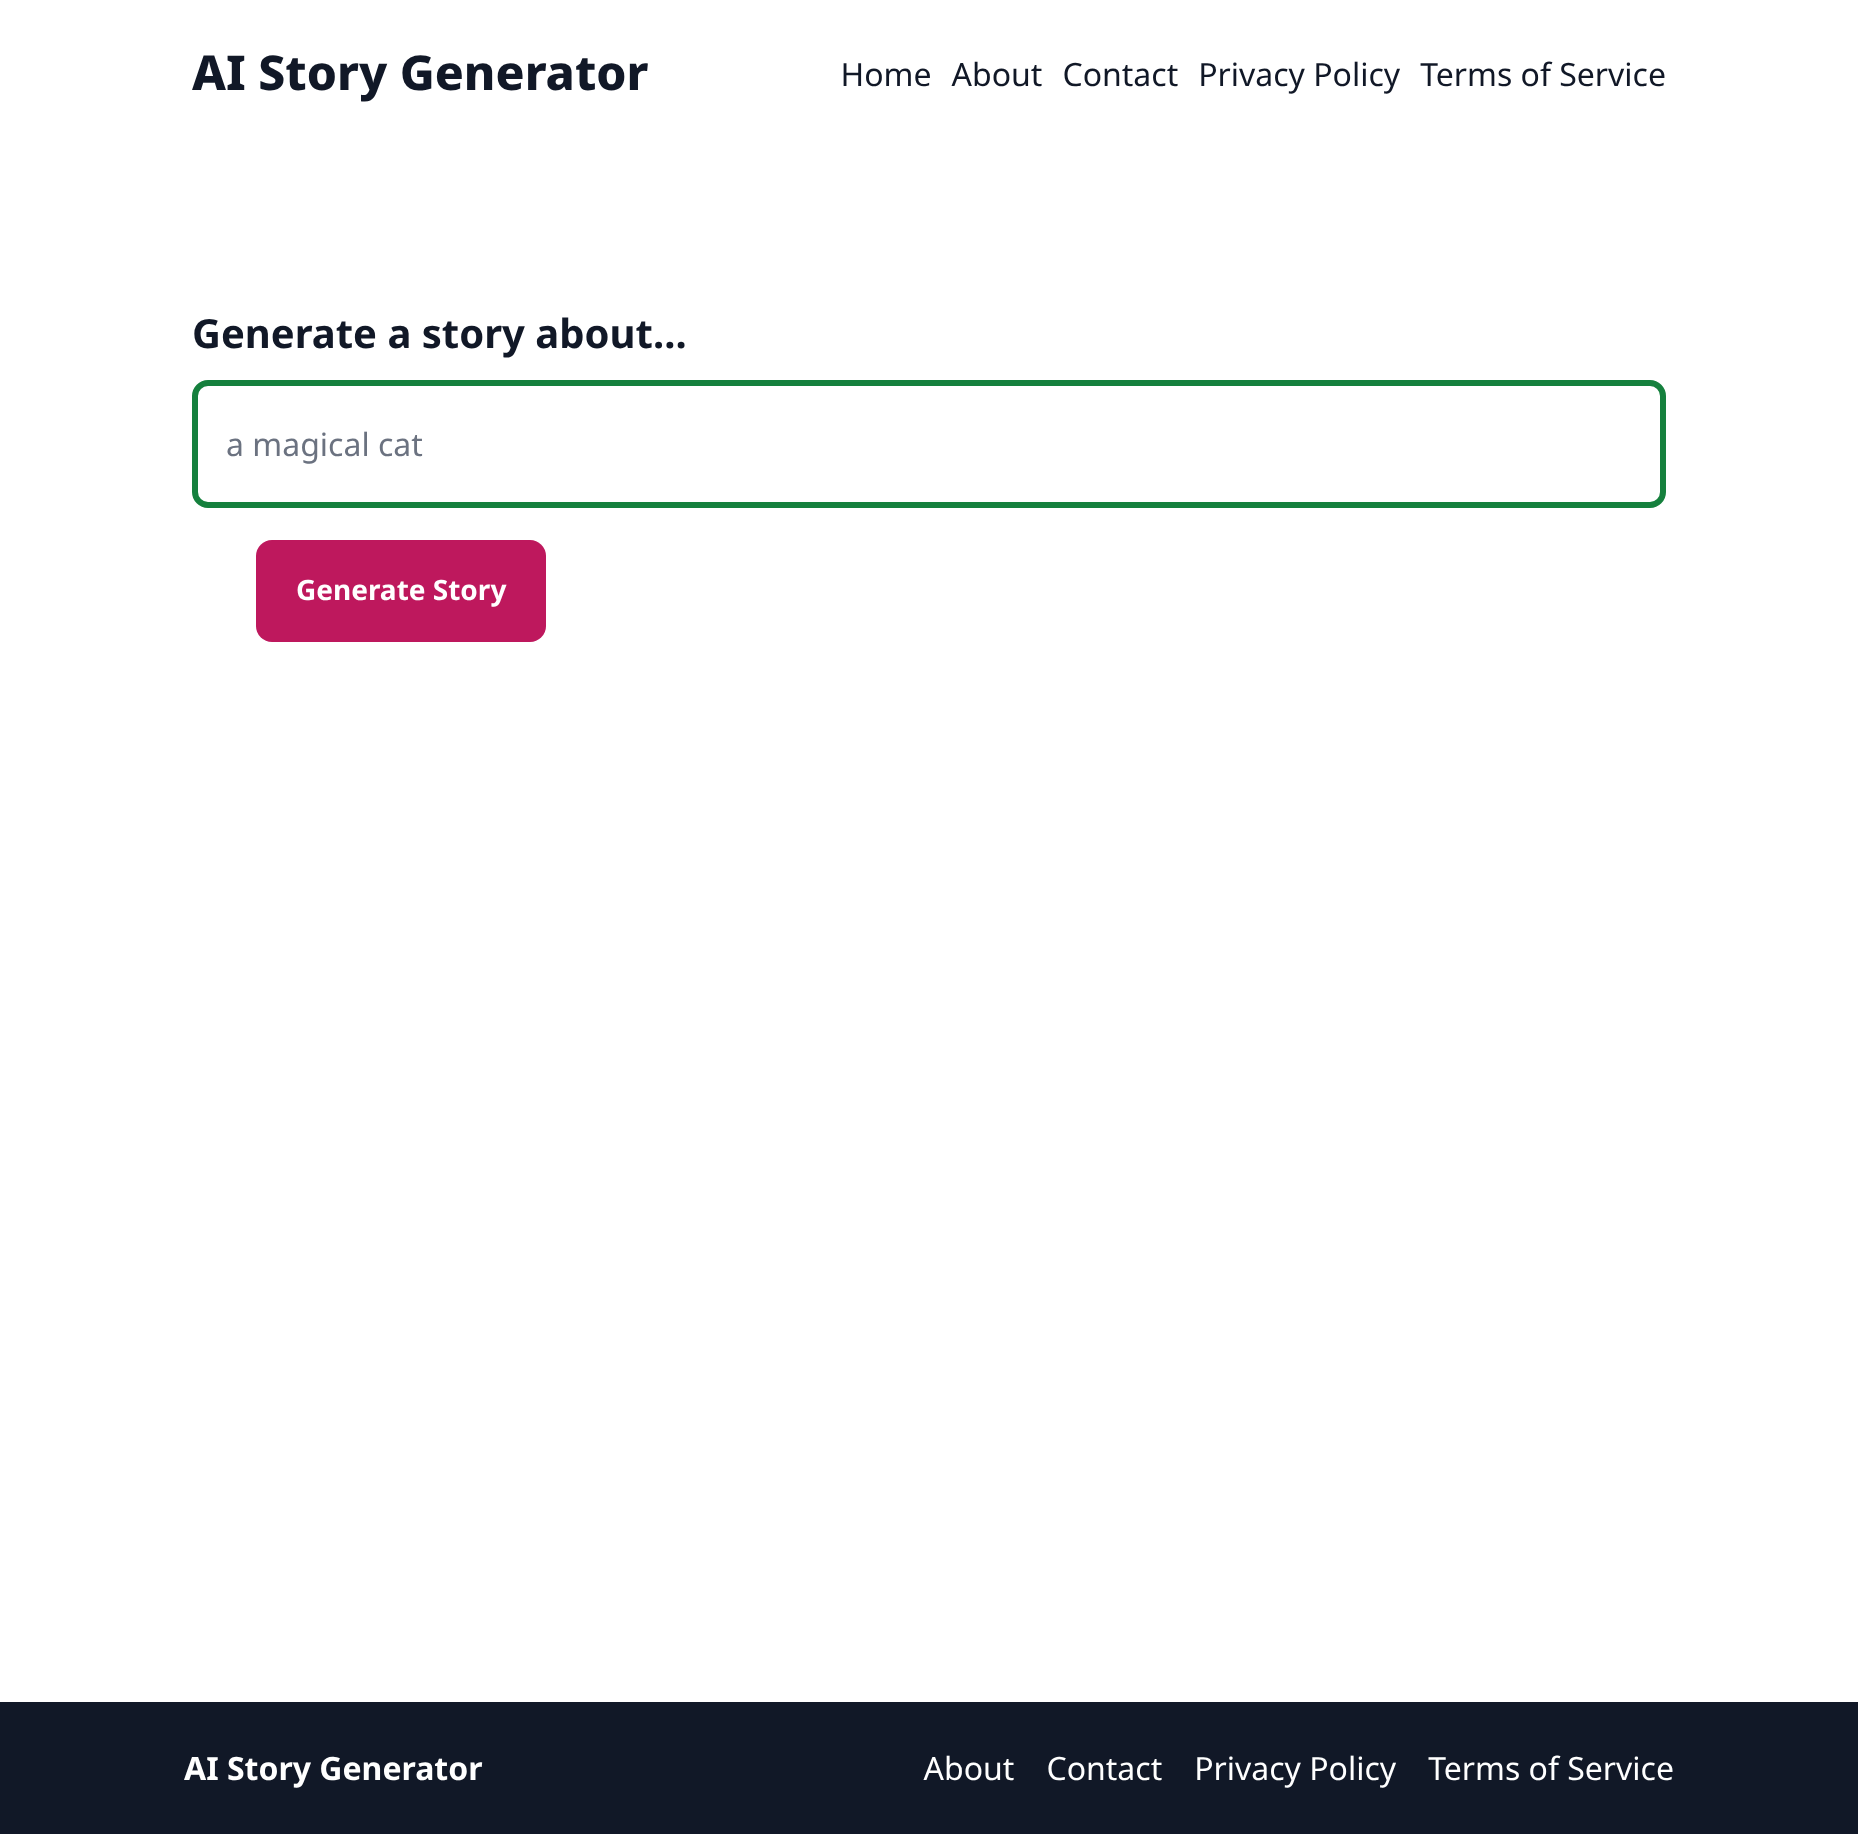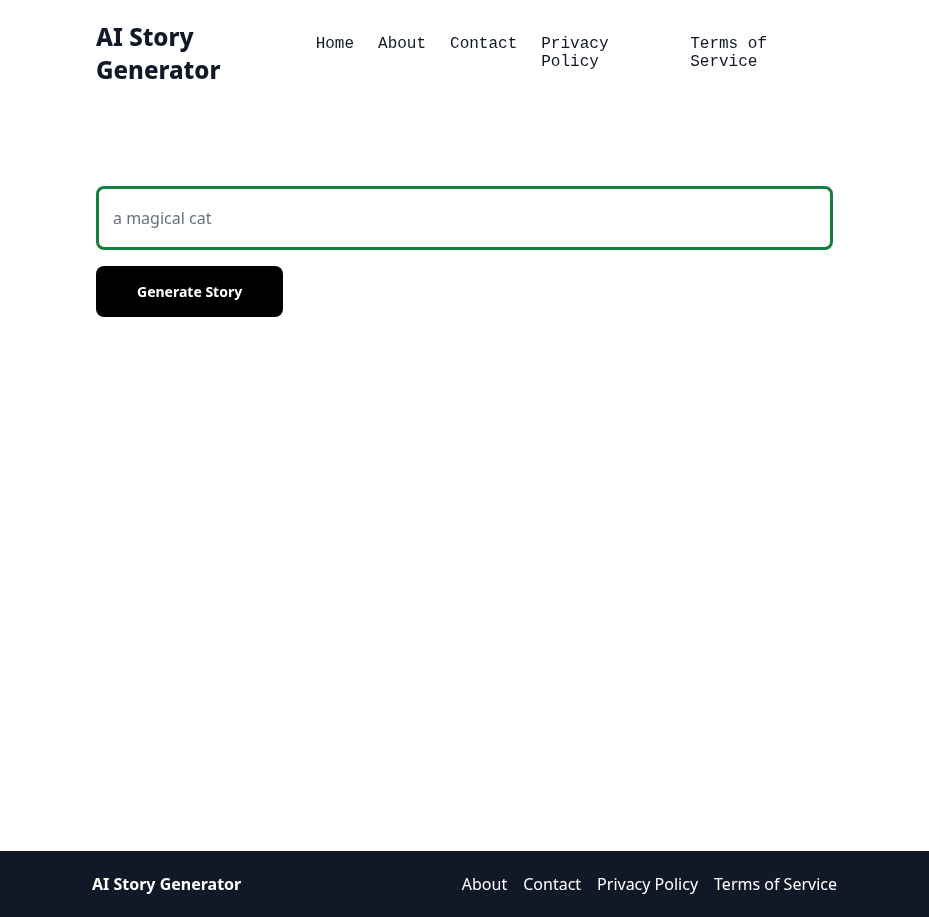--- a/index.html
+++ b/index.html
@@ -26,22 +26,21 @@
     }
     
     .brand {
       font-size: 24px;
       font-weight: 800;
       color: #111827;
     }
     
     .nav {
       display: flex;
-      gap: 24px;
-      font-family: Liberation Mono, monospace;
+      gap: 10px;
     }
     
     .nav a {
       font-size: 16px;
       color: #111827;
       text-decoration: none;
       cursor: pointer;
     }
     
     .main {
@@ -66,29 +65,30 @@
       color: #111827;
       font-family: inherit;
     }
     
     .prompt-input::placeholder {
       color: #6b7280;
     }
     
     .generate-btn {
       margin-top: 16px;
-      padding: 16px 41px;
-      background: #000000;
+      padding: 16px 20px;
+      background: #be185d;
       color: #ffffff;
       font-size: 14px;
       font-weight: 700;
       border: none;
       border-radius: 8px;
       cursor: pointer;
       font-family: inherit;
+      margin-left: 32px;
     }
     
     .footer {
       background: #111827;
       color: #ffffff;
       padding: 22px 92px;
       display: flex;
       align-items: center;
       justify-content: space-between;
     }
@@ -118,20 +118,21 @@
   <nav class="nav">
     <a>Home</a>
     <a>About</a>
     <a>Contact</a>
     <a>Privacy Policy</a>
     <a>Terms of Service</a>
   </nav>
 </header>
 
 <main class="main">
+  <h2 class="prompt-label">Generate a story about...</h2>
   <input type="text" class="prompt-input" placeholder="a magical cat" style="">
   <button class="generate-btn">Generate Story</button>
 </main>
 
 <footer class="footer">
   <div class="footer-brand">AI Story Generator</div>
   <nav class="footer-nav">
     <a>About</a>
     <a>Contact</a>
     <a>Privacy Policy</a>

